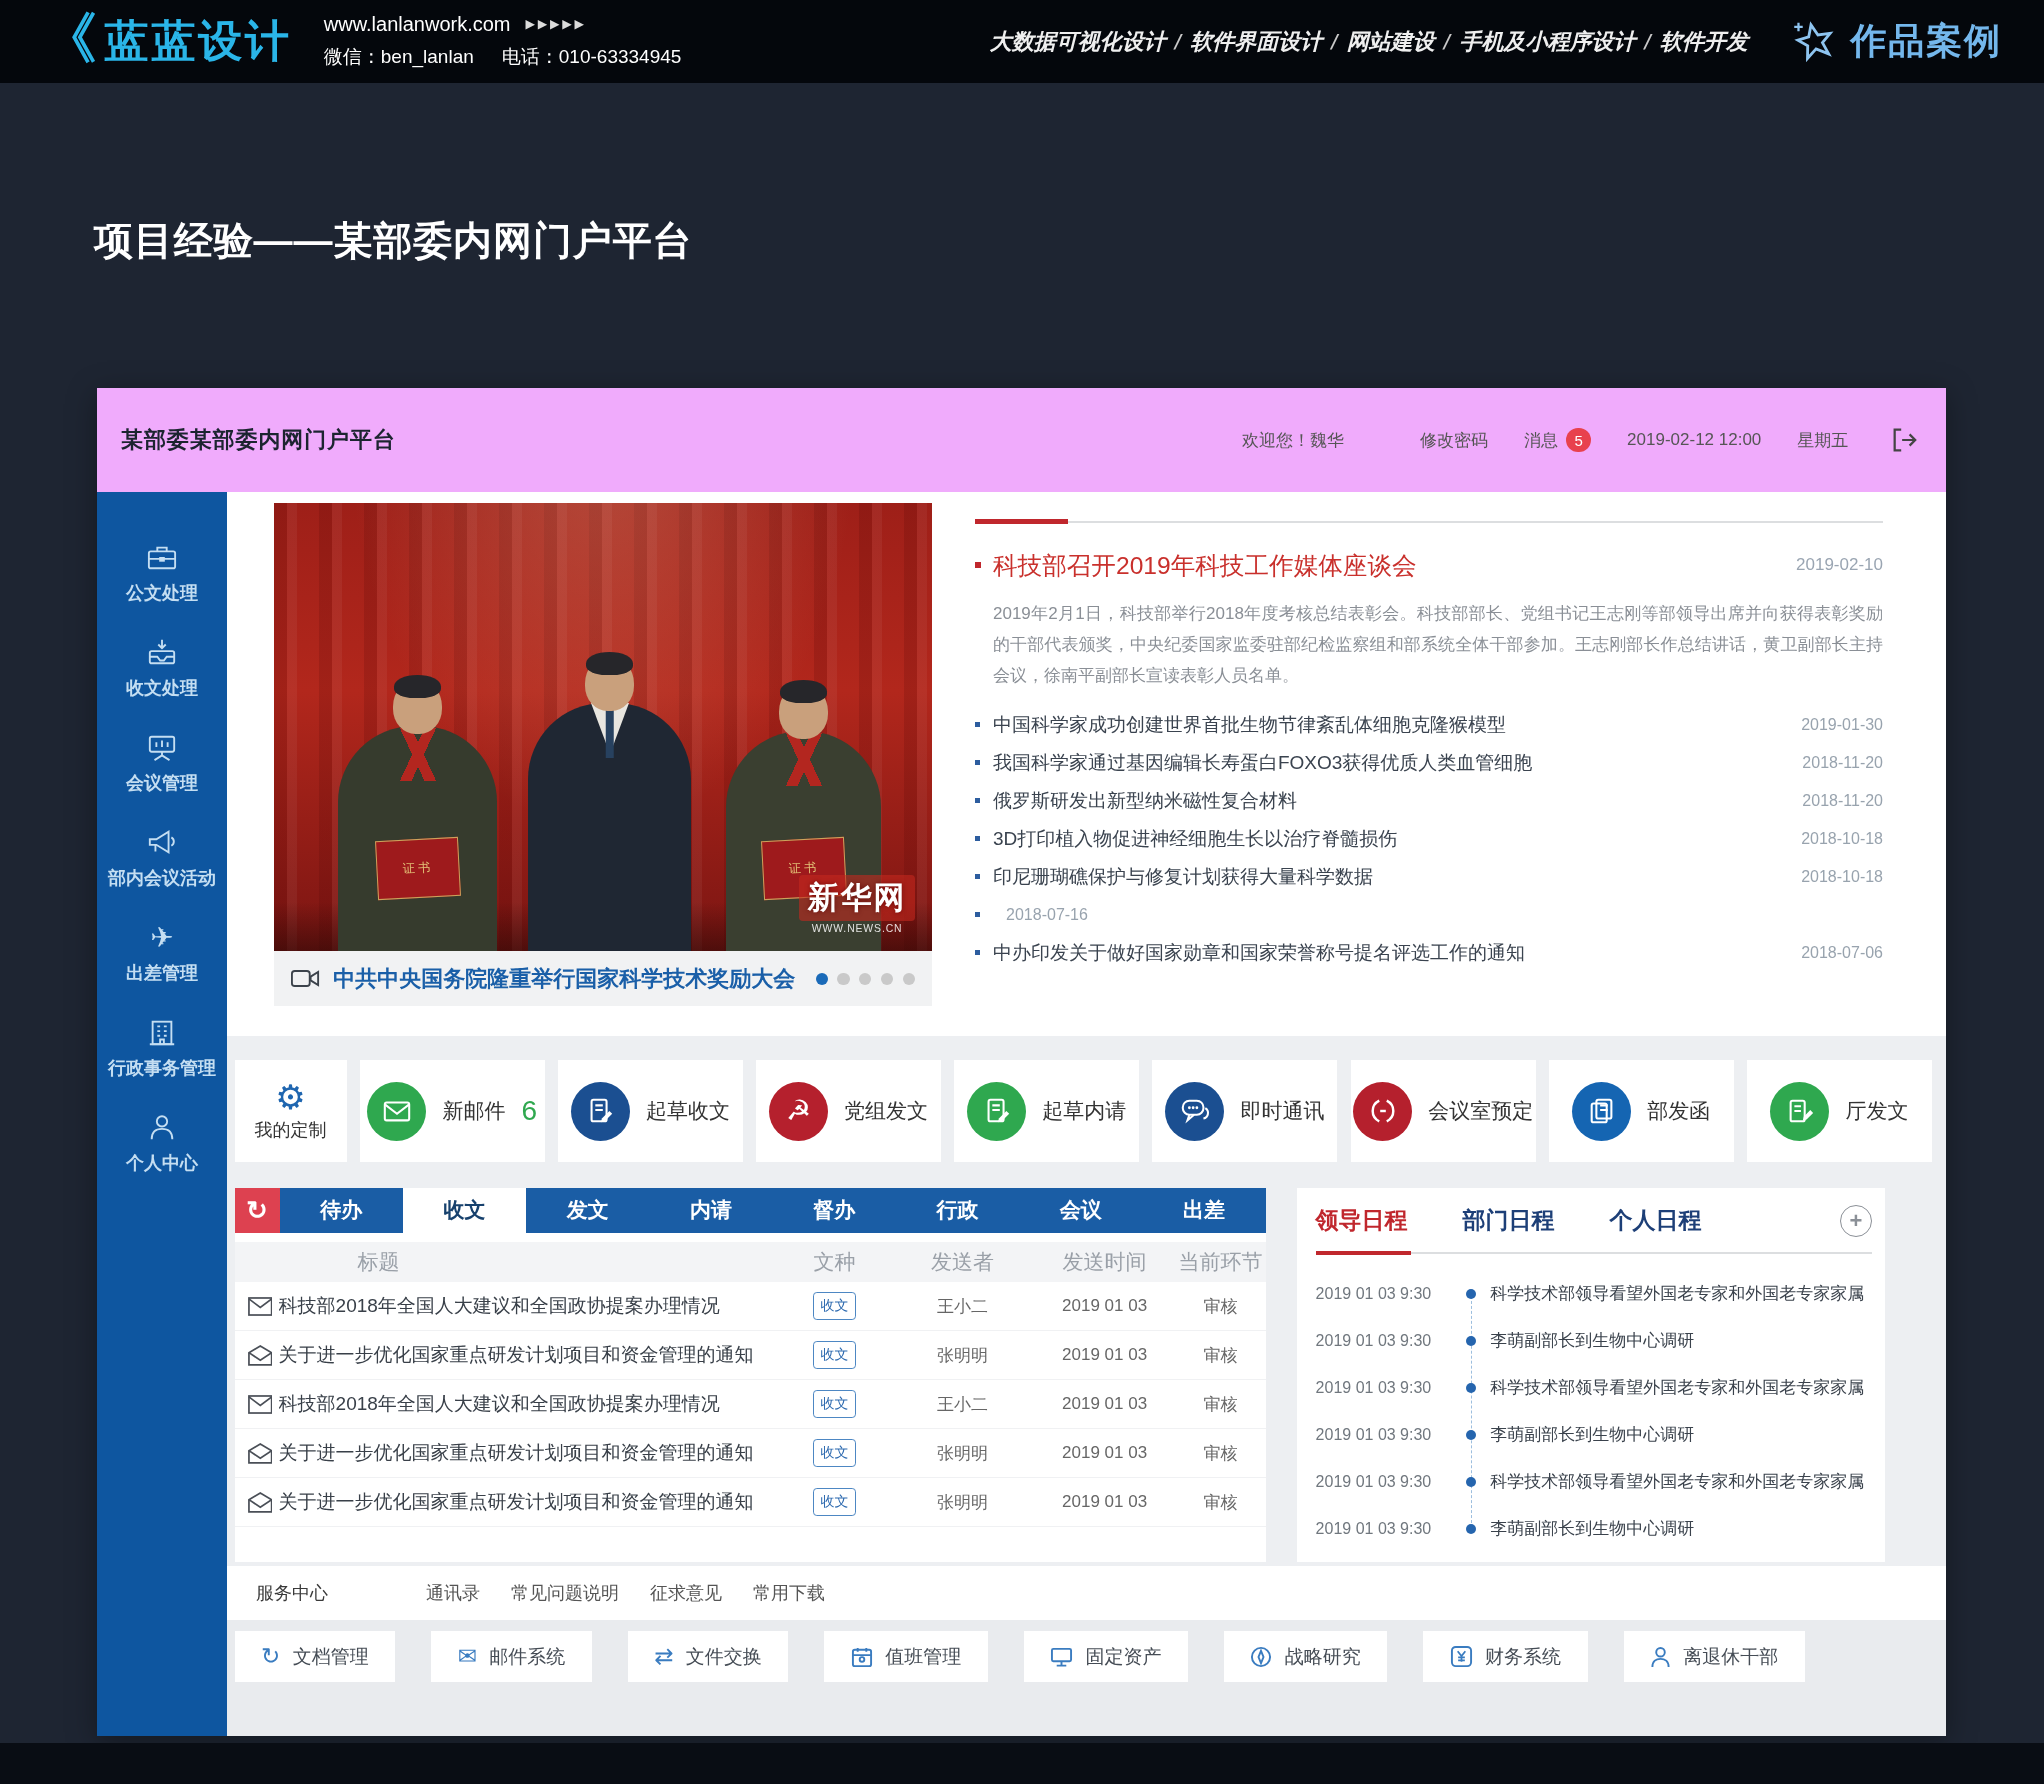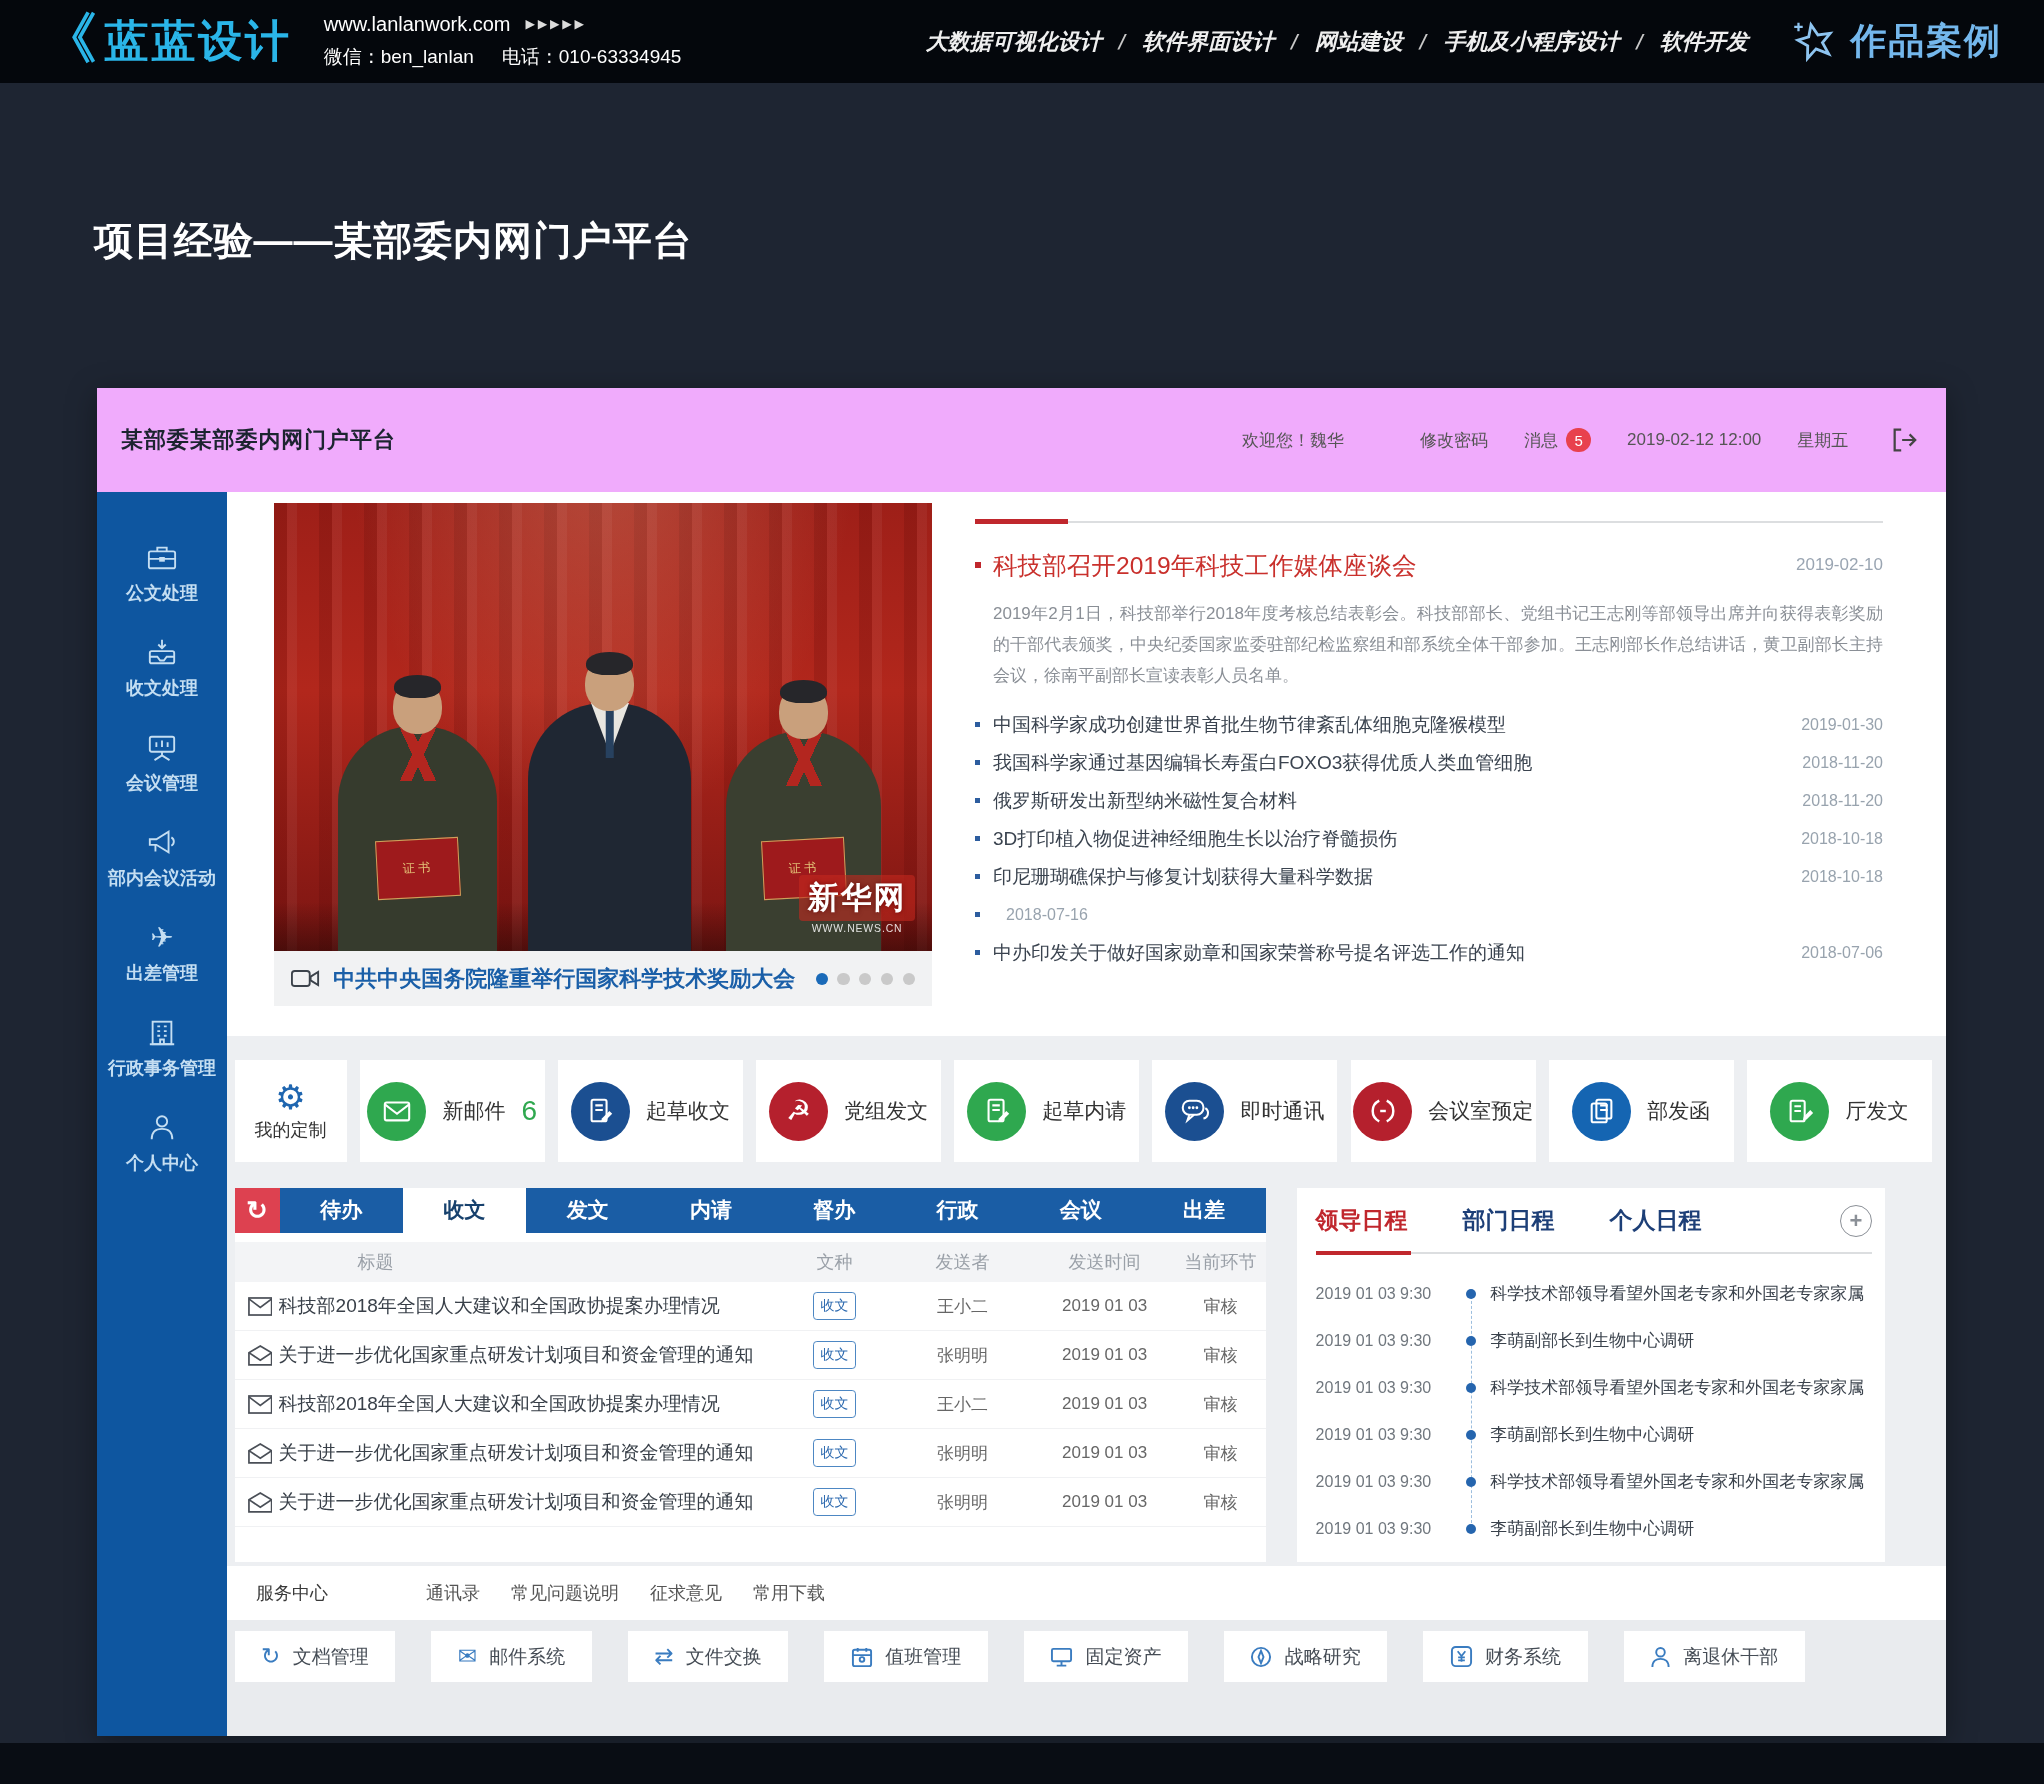--- a/index.html
+++ b/index.html
@@ -10,21 +10,21 @@
   
   .topbar{position:absolute;top:0;left:0;right:0;height:83px;background:#04070c;display:flex;align-items:center;padding:0 42px;}
   .brand{display:flex;align-items:center;gap:7.6px;}
   .logo-mark{color:#2ab5e8;font-size:55px;font-weight:bold;line-height:1;transform:translateY(-2.8px);}
   .logo-text{color:#2ab5e8;font-size:44px;font-weight:bold;letter-spacing:2.8px;}
   .contact{margin-left:32px;color:#fff;}
   .contact .l1{font-size:20px;display:flex;align-items:center;}
   .arrows{margin-left:15px;font-size:12.3px;color:#dcdcdc;letter-spacing:2.8px;}
   .contact .l2{font-size:19px;margin-top:8.5px;}
   .contact .phone{margin-left:28px;}
-  .top-nav{margin-left:auto;display:flex;align-items:center;gap:17px;font-family:"DejaVu Serif",serif;font-style:italic;font-weight:bold;font-size:22px;color:#efefef;white-space:nowrap;}
+  .top-nav{margin-left:auto;display:flex;align-items:center;gap:9px;font-family:"DejaVu Serif",serif;font-style:italic;font-weight:bold;font-size:22px;color:#efefef;white-space:nowrap;}
   .top-nav .sep{color:#c9c9c9;font-size:18px;}
   .portfolio{display:flex;align-items:center;gap:11.4px;margin-left:42px;}
   .portfolio .plabel{color:#74b7ec;font-size:36px;font-weight:bold;letter-spacing:1.9px;white-space:nowrap;}
 
   
   .page-title{position:absolute;left:94px;top:214px;margin:0;color:#fff;font-size:39px;font-weight:bold;letter-spacing:0.9px;}
 
   
   .card{position:absolute;left:97px;top:388px;width:1849px;height:1348px;background:#f0abfc;display:flex;flex-direction:column;box-shadow:0 5.7px 28px rgba(0,0,0,.35);}
   .portal-header{height:104px;flex:0 0 104px;display:flex;align-items:center;padding:0 28px 0 24px;}
@@ -106,21 +106,21 @@
   .qa .count{font-size:28px;color:#2fa84f;}
   .circle{width:59px;height:59px;border-radius:50%;display:flex;align-items:center;justify-content:center;color:#fff;flex:0 0 59px;font-size:28px;line-height:1;}
   .c-green{background:#2fa84f;} .c-navy{background:#1b4f91;} .c-red{background:#b5202d;} .c-blue{background:#1565b2;}
 
   .panels{display:flex;margin-top:25.6px;margin-right:47px;height:374px;gap:31px;}
   .todo-panel{width:1031px;flex:0 0 1031px;background:#fff;display:flex;flex-direction:column;}
   .todo-tabs{height:45px;flex:0 0 45px;background:#1a5da5;display:flex;align-items:stretch;}
   .red-sq{width:45px;flex:0 0 45px;background:#dd4150;color:#fff;display:flex;align-items:center;justify-content:center;font-size:25.6px;font-weight:bold;}
   .todo-tab{flex:1;display:flex;align-items:center;justify-content:center;color:#fff;font-size:21px;font-weight:bold;cursor:pointer;white-space:nowrap;}
   .todo-tab.active{background:#fff;color:#17416d;}
-  .t-head{height:40px;margin-top:9.5px;background:#f3f4f6;display:flex;align-items:center;color:#9aa0a8;font-size:18px;}
+  .t-head{height:40px;margin-top:9.5px;background:#f3f4f6;display:flex;align-items:center;color:#9aa0a8;font-size:21px;}
   .t-row{height:49px;display:flex;align-items:center;border-bottom:0.9px solid #f0f1f3;cursor:pointer;}
   .t-ico{width:44px;flex:0 0 44px;padding-left:13.2px;display:flex;align-items:center;}
   .col-title{flex:1;min-width:0;}
   .t-head .col-title{padding-left:123px;}
   .t-title{flex:1;min-width:0;font-size:19px;color:#394049;white-space:nowrap;overflow:hidden;}
   .col-badge{width:114px;flex:0 0 114px;text-align:center;}
   .col-sender{width:142px;flex:0 0 142px;text-align:center;}
   .col-time{width:142px;flex:0 0 142px;text-align:center;}
   .col-step{width:90px;flex:0 0 90px;text-align:center;}
   .t-row .col-sender,.t-row .col-time,.t-row .col-step{font-size:17px;color:#666;}

